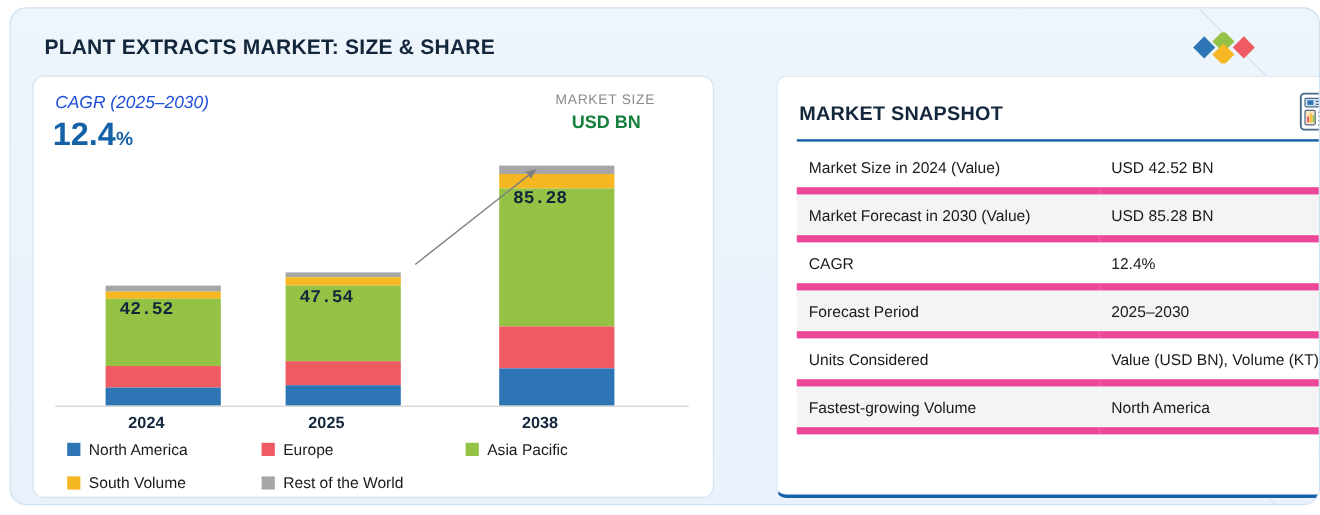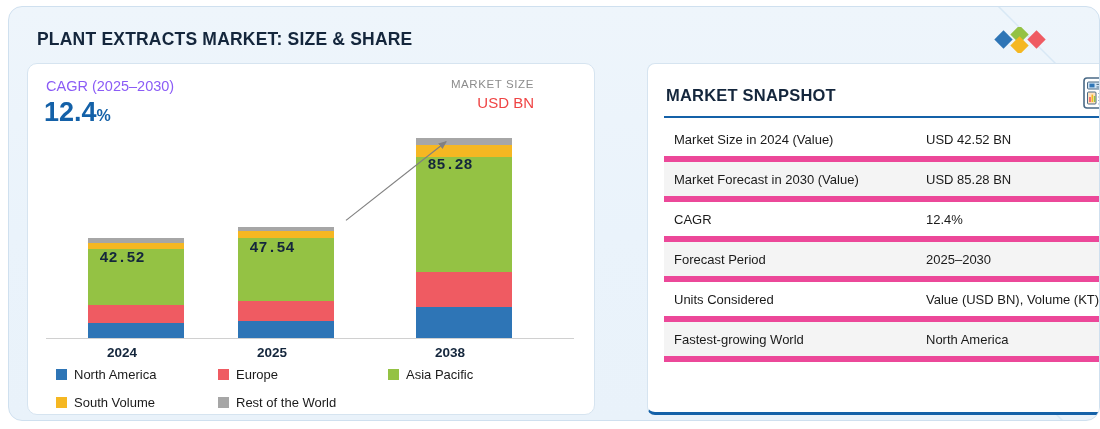--- a/index.html
+++ b/index.html
@@ -60,48 +60,49 @@
     width: 568px; height: 352px;
     background: #ffffff;
     border: 1px solid #d6e4f0;
     border-radius: 10px;
     box-sizing: border-box;
   }
   .cagr-label {
     position: absolute;
     left: 18px; top: 14px;
     font-size: 14.5px;
-    color: #8b5cf6;
+    color: #1d4ed8;
+    font-style: italic;
   }
   .cagr-value {
     position: absolute;
     left: 16px; top: 33px;
     font-size: 27px;
     font-weight: bold;
     color: #1461a8;
   }
   .cagr-pct {
     font-size: 16px;
     font-weight: bold;
     vertical-align: baseline;
   }
   .ms-label {
     position: absolute;
-    right: 60px; top: 14px;
+    right: 48px; top: 14px;
     font-size: 11.5px;
     color: #8c8c8c;
     letter-spacing: 0.6px;
     text-align: right;
   }
   .ms-unit {
     position: absolute;
     right: 60px; top: 30px;
     font-size: 15px;
-    font-weight: normal;
-    color: #ef4444;
+    font-weight: bold;
+    color: #15803d;
     text-align: left;
   }
   
   #plot {
     position: absolute;
     left: 18px; top: 58px;
     width: 532px; height: 216px;
   }
   .axis-line {
     position: absolute;
@@ -341,21 +342,21 @@
           </tr>
           <tr class="alt">
             <td class="k">Forecast Period</td>
             <td class="v">2025–2030</td>
           </tr>
           <tr>
             <td class="k">Units Considered</td>
             <td class="v">Value (USD BN), Volume (KT)</td>
           </tr>
           <tr class="alt">
-            <td class="k">Fastest-growing World</td>
+            <td class="k">Fastest-growing Volume</td>
             <td class="v">North America</td>
           </tr>
         </tbody>
       </table>
     </div>
 
   </div>
 </div>
 
 </body></html>

